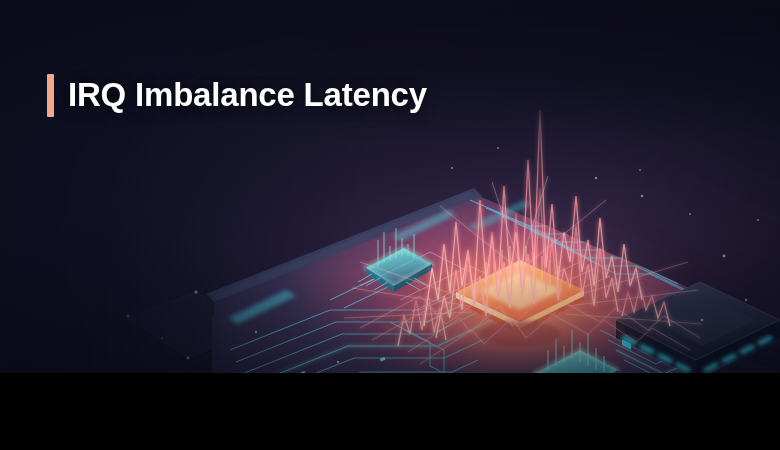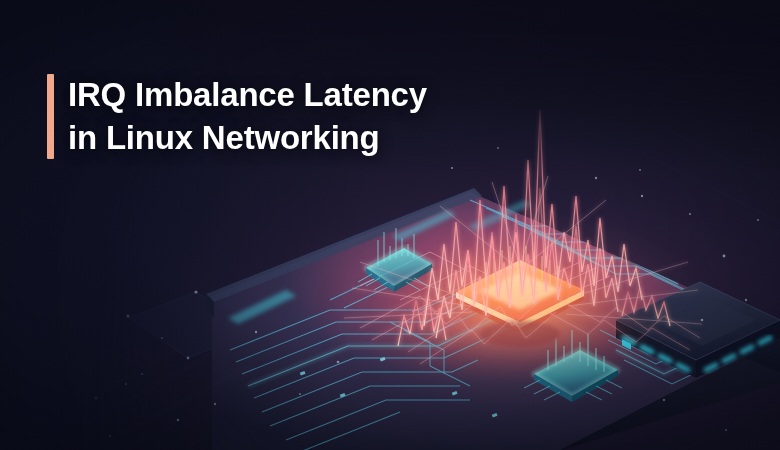--- a/index.html
+++ b/index.html
@@ -65,21 +65,21 @@
     line-height: 1.29;
     letter-spacing: -0.2px;
     text-shadow: 0 2px 14px rgba(0,0,0,0.75);
     white-space: nowrap;
   }
   .title .line { display: block; }
 </style>
 </head>
 <body>
 
-<div id="banner" style="width: 780px; height: 450px;">
+<div id="banner" style="width: 780px; height: 373px;">
 
   <div class="bg-base"></div>
 
   <svg class="illus" viewBox="0 0 780 450">
     <defs>
 
       <radialGradient id="boardGlow" cx="0.52" cy="0.34" r="0.72">
         <stop offset="0%" stop-color="#d9626f" stop-opacity="0.95"></stop>
         <stop offset="26%" stop-color="#9a4a72" stop-opacity="0.85"></stop>
         <stop offset="55%" stop-color="#3d3558" stop-opacity="0.9"></stop>
@@ -418,17 +418,16 @@
   </svg>
 
   <div class="bg-topfade"></div>
   <div class="bg-leftfade"></div>
   <div class="bg-vignette"></div>
 
   <div class="text-block">
     <div class="accent-bar" style="background: rgb(240, 169, 140);"></div>
     <div class="title" style="color: rgb(255, 255, 255);">
       <span class="line">IRQ Imbalance Latency</span>
-      <span class="line">in Linux Networking</span>
     </div>
   </div>
 
 </div>
 
 </body></html>

